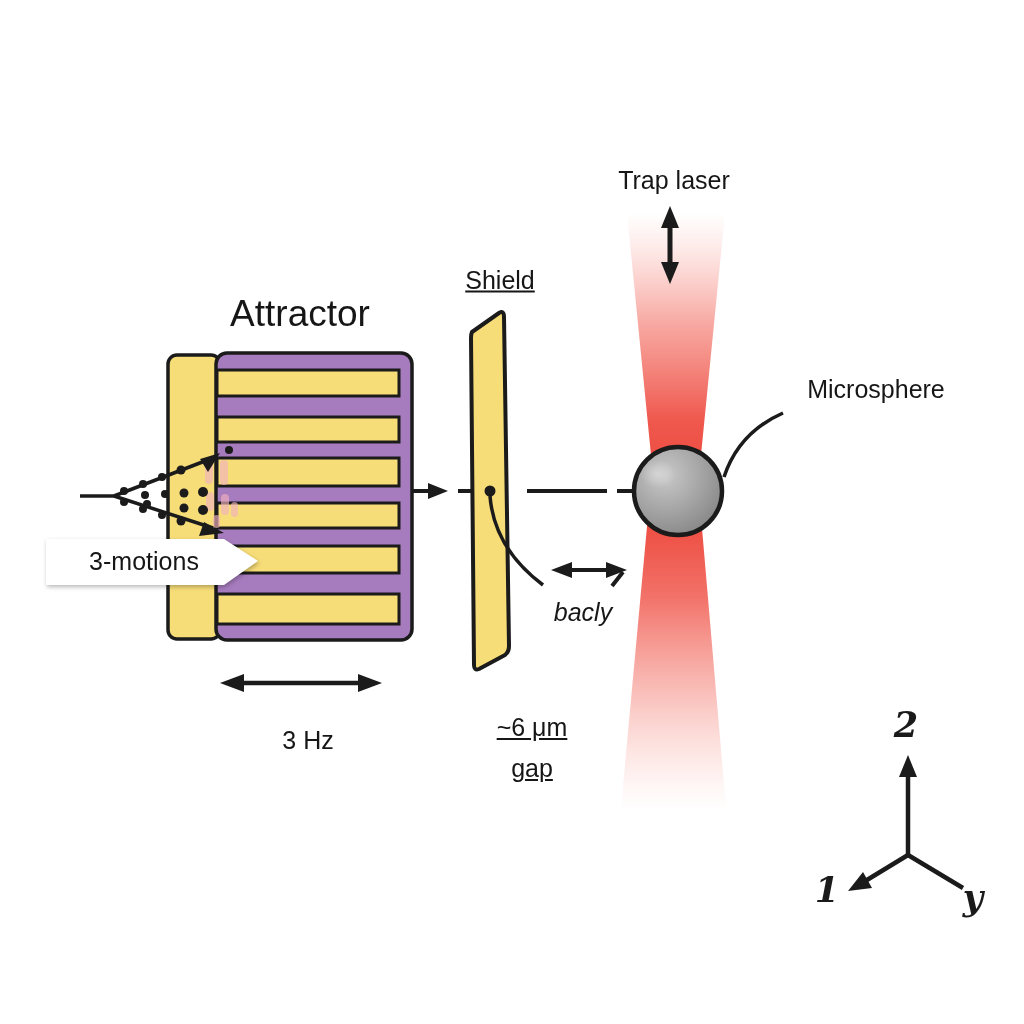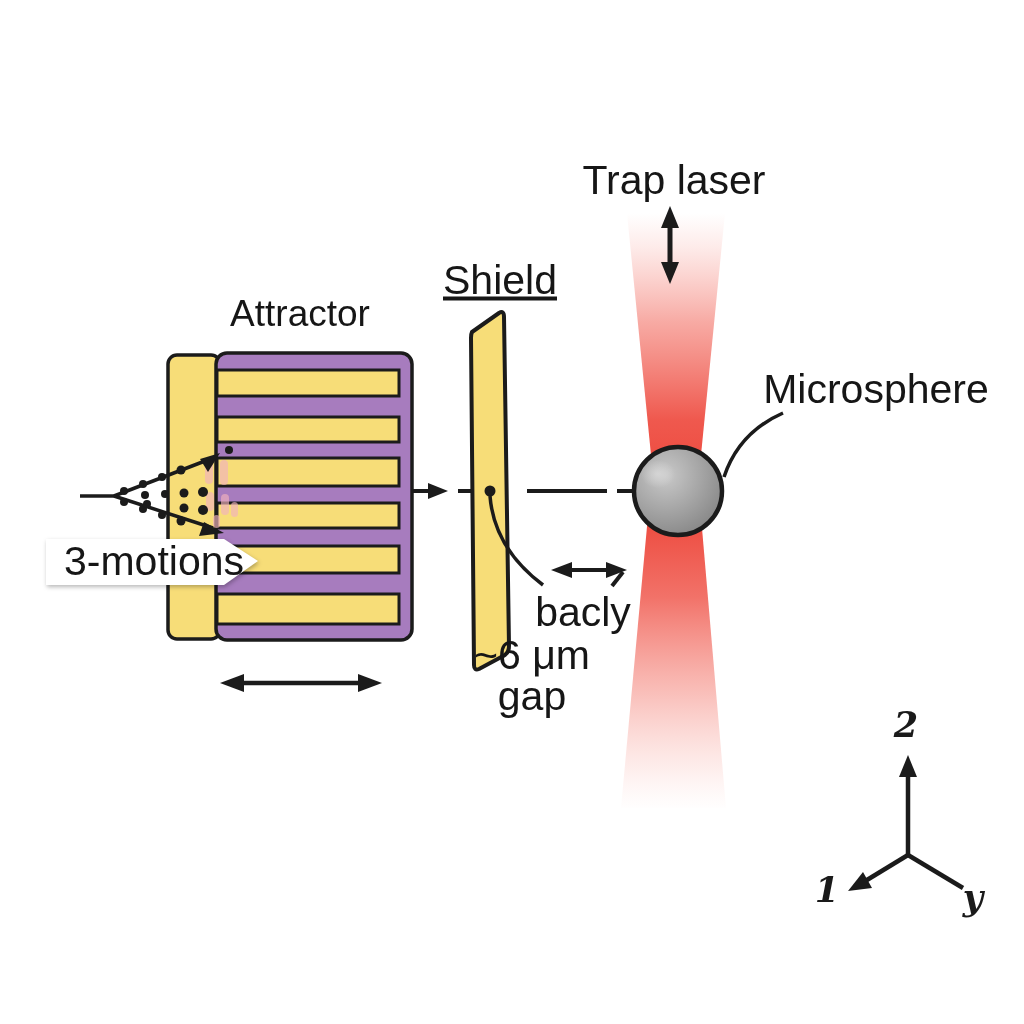--- a/index.html
+++ b/index.html
@@ -3,21 +3,21 @@
 <meta charset="utf-8">
 <style>
   html,body{margin:0;padding:0;}
   body{
     width:1024px;height:1024px;position:relative;background:#ffffff;
     font-family:"Liberation Sans",sans-serif;color:#161616;overflow:hidden;
   }
   #stage{position:absolute;left:0;top:0;width:1024px;height:1024px;}
   .lbl{
     position:absolute;transform:translate(-50%,-50%);
-    font-size:41px;line-height:41px;text-align:center;white-space:nowrap;
+    font-size:25px;line-height:41px;text-align:center;white-space:nowrap;
     color:#161616;letter-spacing:0px;
   }
   .axis-lbl{
     position:absolute;transform:translate(-50%,-50%);
     font-family:"DejaVu Serif","Liberation Serif",serif;
     font-style:italic;font-weight:600;font-size:35px;color:#1a1a1a;
   }
 </style>
 </head>
 <body>
@@ -149,24 +149,25 @@
     <line x1="908" y1="855" x2="862" y2="883"></line>
     <polygon points="848,891 872,888 863,872" stroke="none"></polygon>
     <line x1="908" y1="855" x2="963" y2="888"></line>
   </g>
 </svg>
 
 <div class="lbl" style="left:674px;top:180px;">Trap laser</div>
 <div class="lbl" style="left:300px;top:313px;font-size:37px;">Attractor</div>
 <div class="lbl" style="left:500px;top:280px;text-decoration:underline;">Shield</div>
 <div class="lbl" style="left:876px;top:389px;">Microsphere</div>
-<div class="lbl" style="left:154px;top:561px;">3-motions</div>
-<div class="lbl" style="left:583px;top:612px;">bacly</div>
-<div class="lbl" style="left:532px;top:676px;">
+<div class="lbl" style="left:144px;top:561px;">3-motions</div>
+<div class="lbl" style="left:583px;top:612px;font-style:italic;">bacly</div>
+<div class="lbl" style="left:532px;top:748px;text-decoration:underline;">
   <span style="display:block">~6 μm</span>
   <span style="display:block">gap</span>
 </div>
 <div class="lbl" style="left:308px;top:740px;">
+  <span style="display:block">3 Hz</span>
 </div>
 
 <div class="axis-lbl" style="left:906px;top:724px;">2</div>
 <div class="axis-lbl" style="left:827px;top:889px;">1</div>
 <div class="axis-lbl" style="left:973px;top:897px;">y</div>
 
 </body></html>

